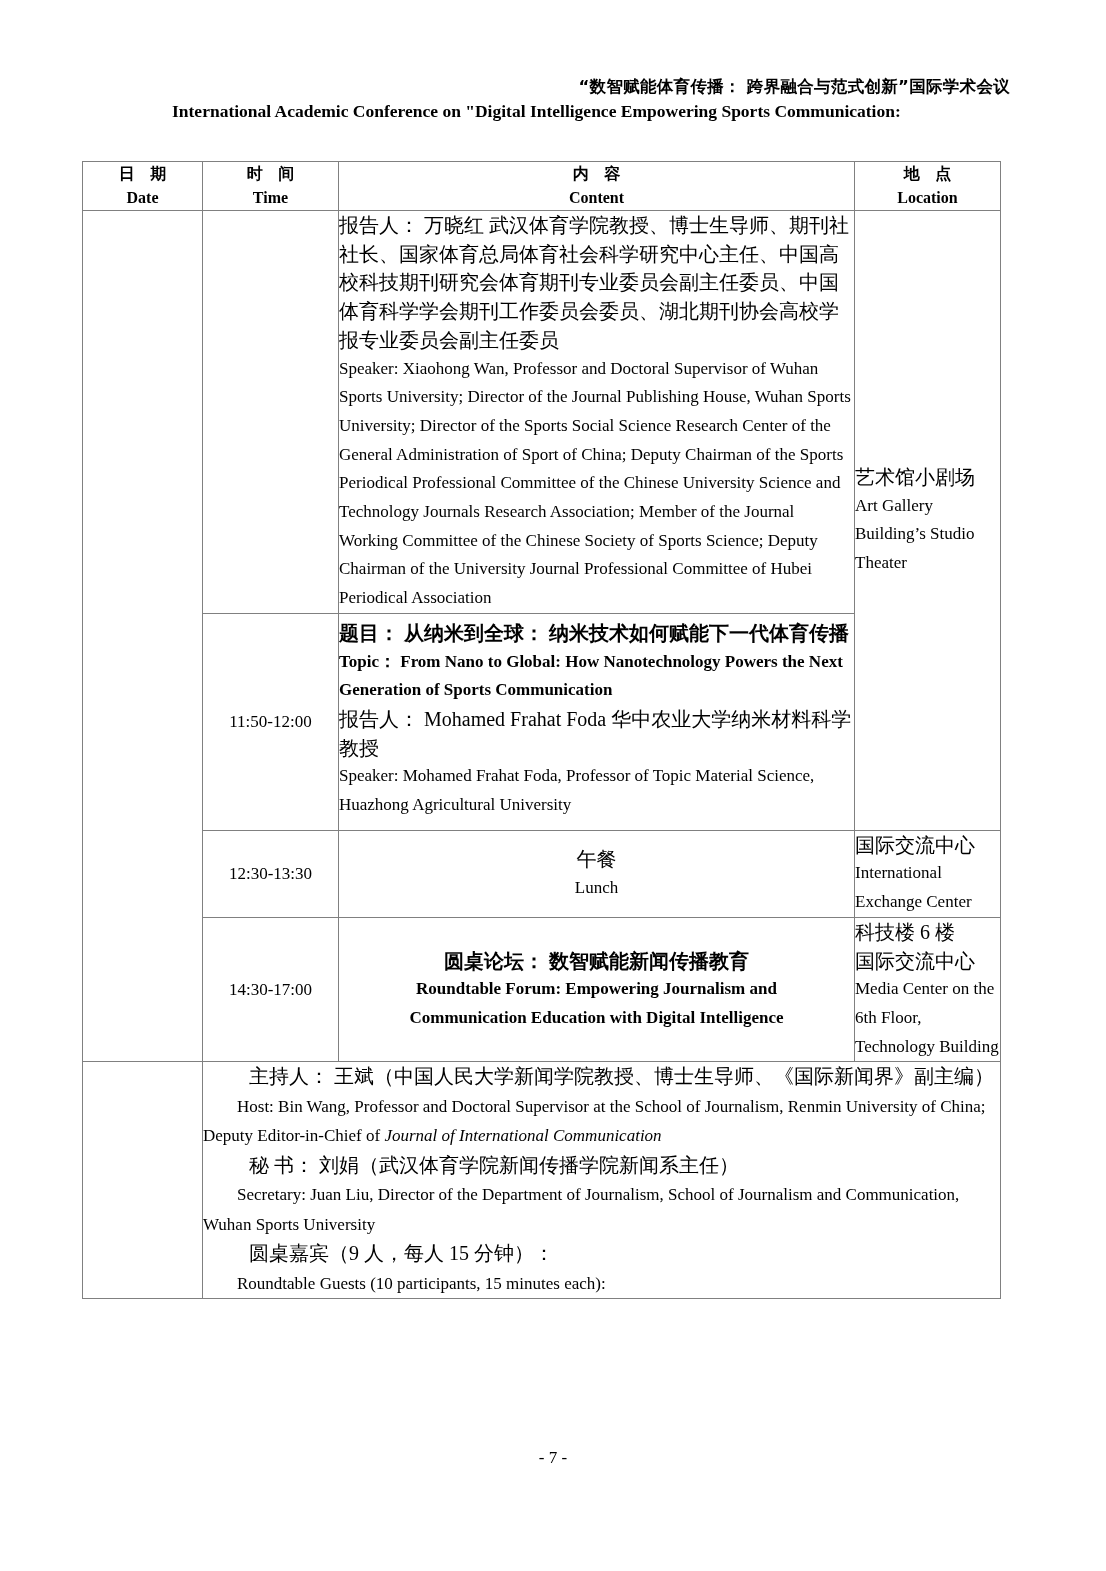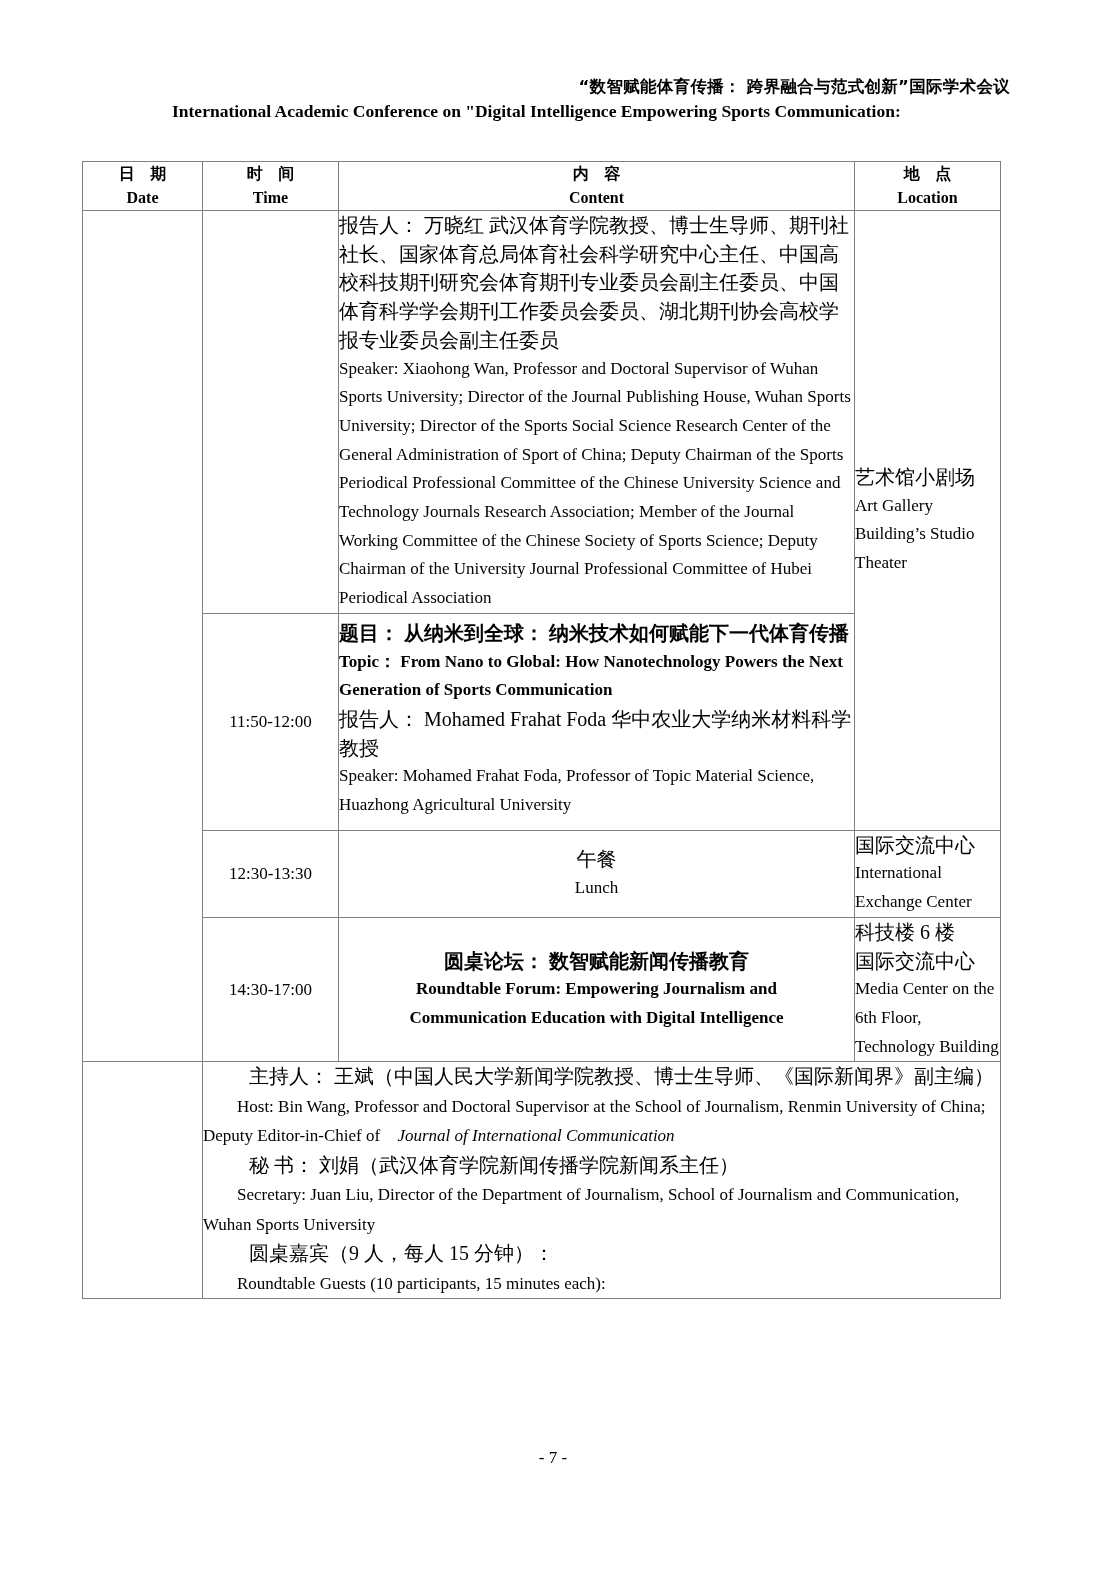--- a/index.html
+++ b/index.html
@@ -120,21 +120,21 @@
   }
   .ctr { text-align: center; }
 
   
   .notes {
     padding: 10px 10px 12px 8px;
   }
   .notes .ln { line-height: 29.5px; }
   .notes .ind { padding-left: 46px; }
   .notes .ind2 { padding-left: 34px; }
-  .ital { font-style: italic; margin-left: 13px; }
+  .ital { font-style: italic; }
 
   
   .pagenum {
     position: absolute;
     left: 0;
     top: 1448px;
     width: 1106px;
     text-align: center;
     font-family: "Liberation Serif", "DejaVu Serif", serif;
     font-size: 17px;

